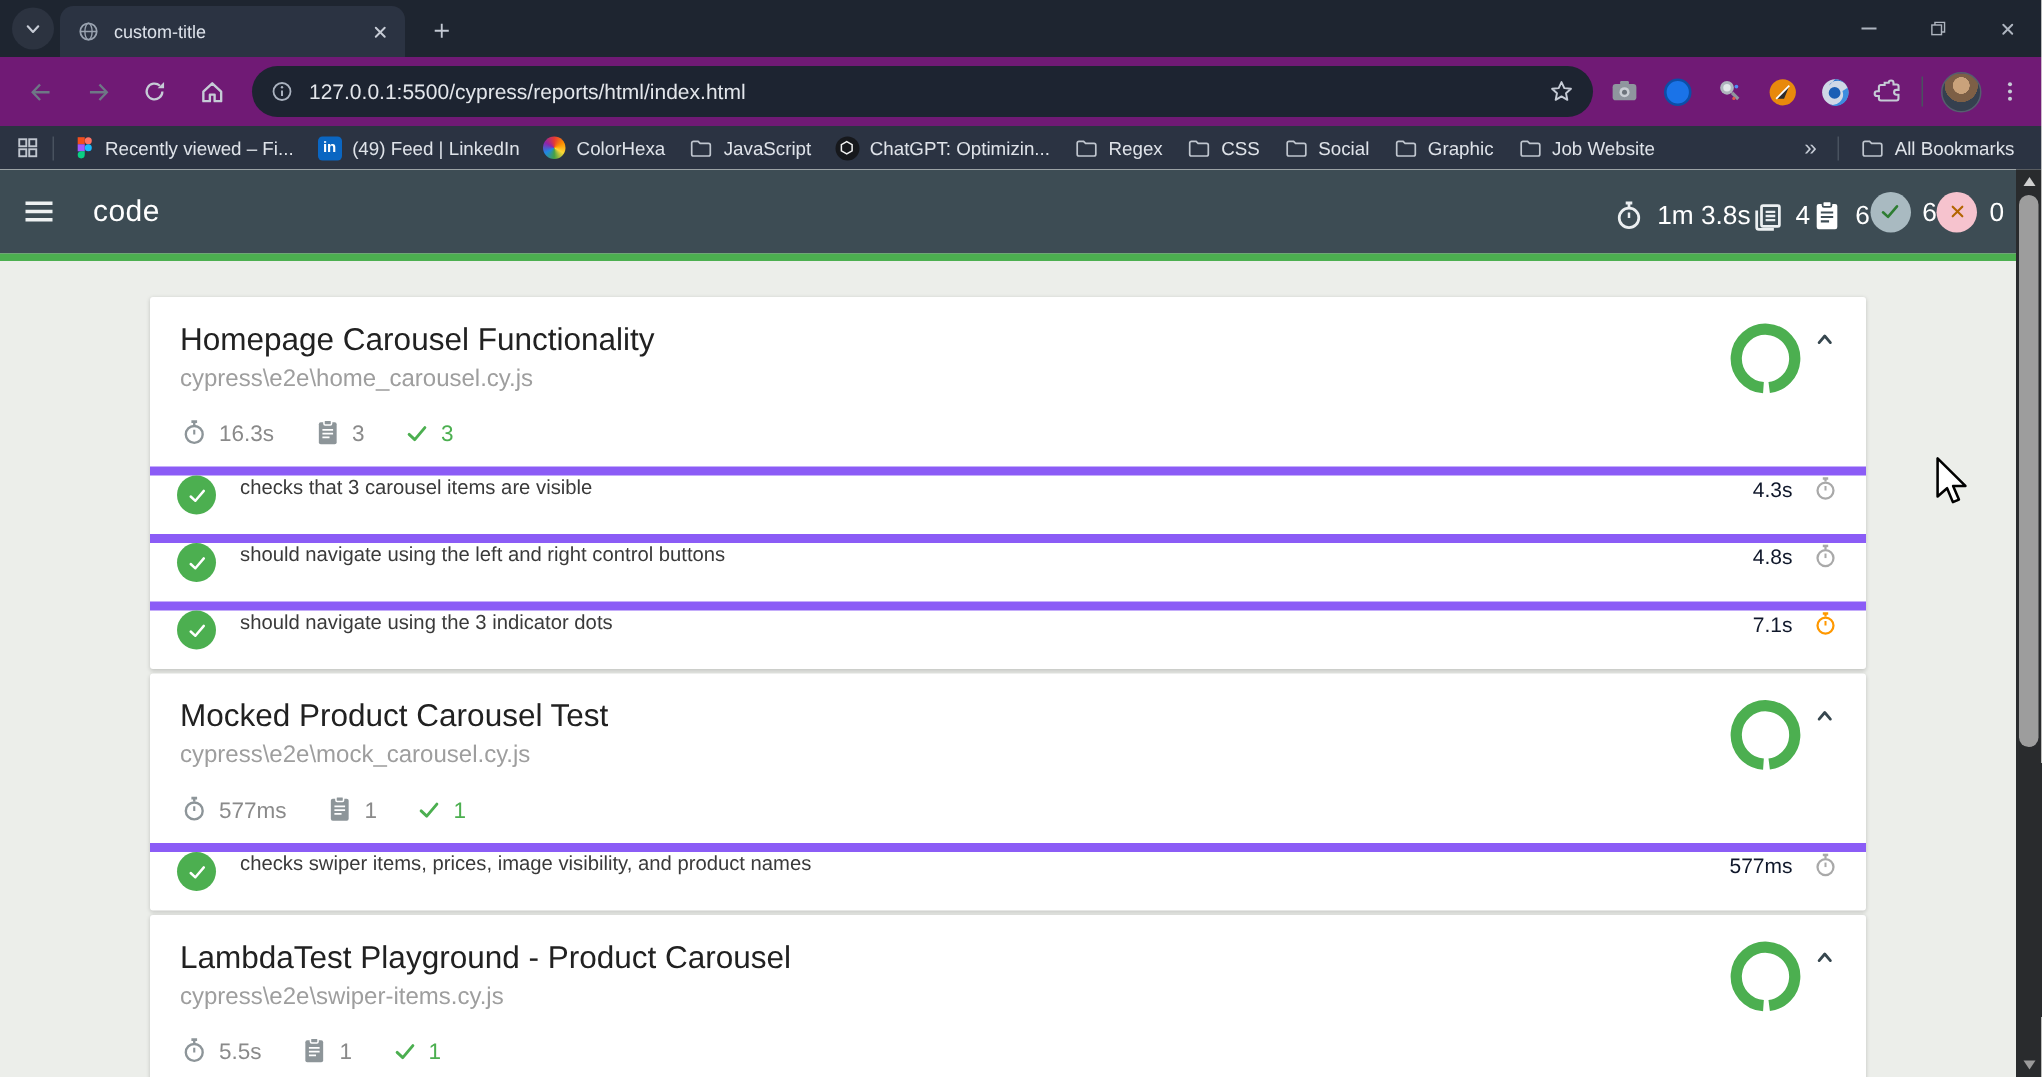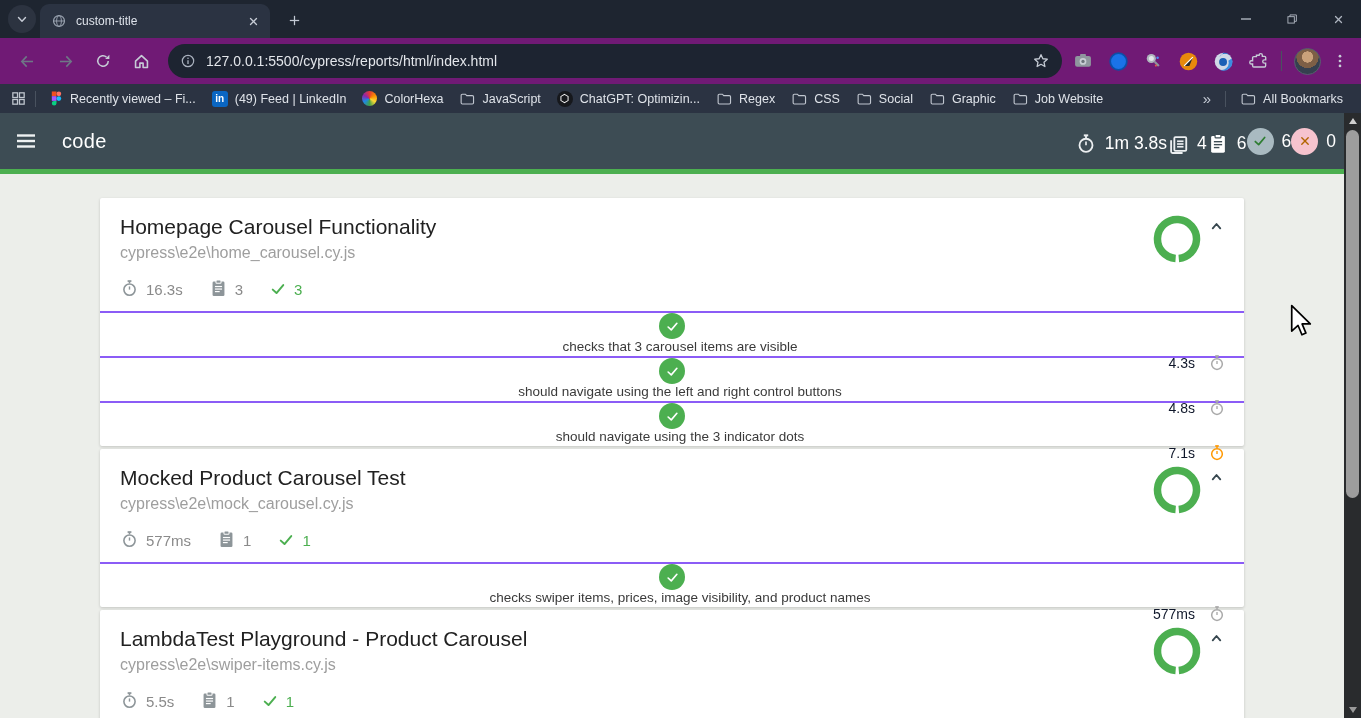--- a/index.html
+++ b/index.html
@@ -57,21 +57,21 @@
   .card-head { display:flex; justify-content:space-between; padding:17px 20px 13px 20px; }
   .suite-title { font-size:21px; font-weight:500; color:#212121; }
   .suite-path { margin-top:5px; font-size:16px; color:#9e9e9e; }
   .suite-stats { margin-top:17px; display:flex; align-items:center; gap:26px; font-size:15px; color:#8a8a8a; }
   .sstat { display:flex; align-items:flex-end; gap:7px; }
   .sstat .ic { color:#8d9599; }
   .sstat.green { color:#4caf50; }
   .head-right { display:flex; align-items:flex-start; gap:8px; }
   .collapse-btn { color:#37474f; margin-top:4px; }
   .tests { list-style:none; }
-  .test { display:flex; align-items:center; height:45px; padding:0 18px; border-top:2px solid #8b5cf6; cursor:pointer;flex-direction:column; }
+  .test { display:flex; align-items:flex-start; height:45px; padding:0 18px; border-top:6px solid #8b5cf6; cursor:pointer; }
   .pass-ic { width:26px; height:26px; border-radius:50%; background:#4caf50; display:flex; align-items:center; justify-content:center; color:#fff; flex:none; }
   .tlabel { margin-left:16px; font-size:13.5px; color:#3a3a3a; }
   .dur { margin-left:auto; display:flex; align-items:center; gap:13px; font-size:14px; color:#0f172a; }
   .dur .ic { color:#a9a9a9; }
   .dur .ic.slow { color:#ff9800; }
   .card.cut { min-height:200px; }
 
   
   .scrollbar { position:absolute; top:113px; right:0; bottom:0; width:17px; background:#292b2d; }
   .sb-arrow { position:absolute; left:0; width:17px; height:16px; display:flex; align-items:center; justify-content:center; }

